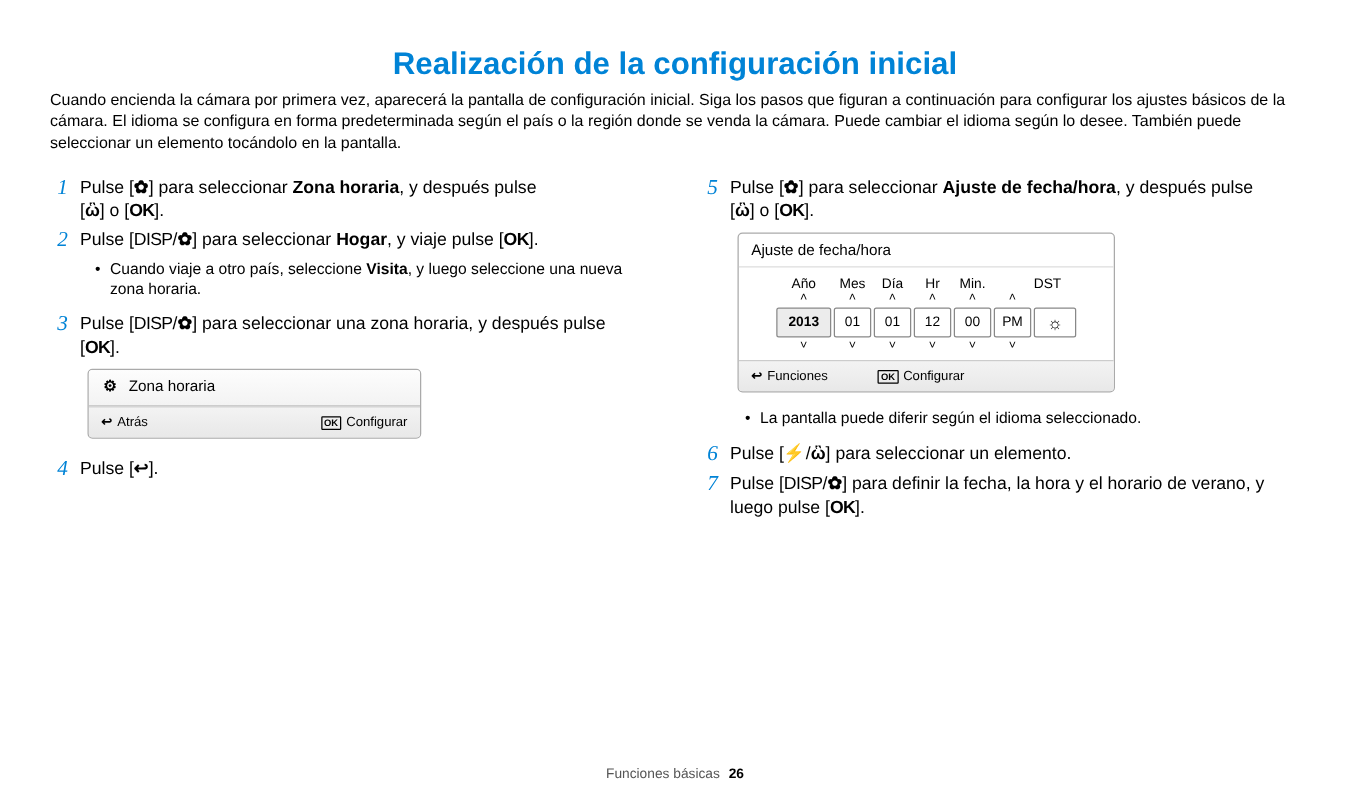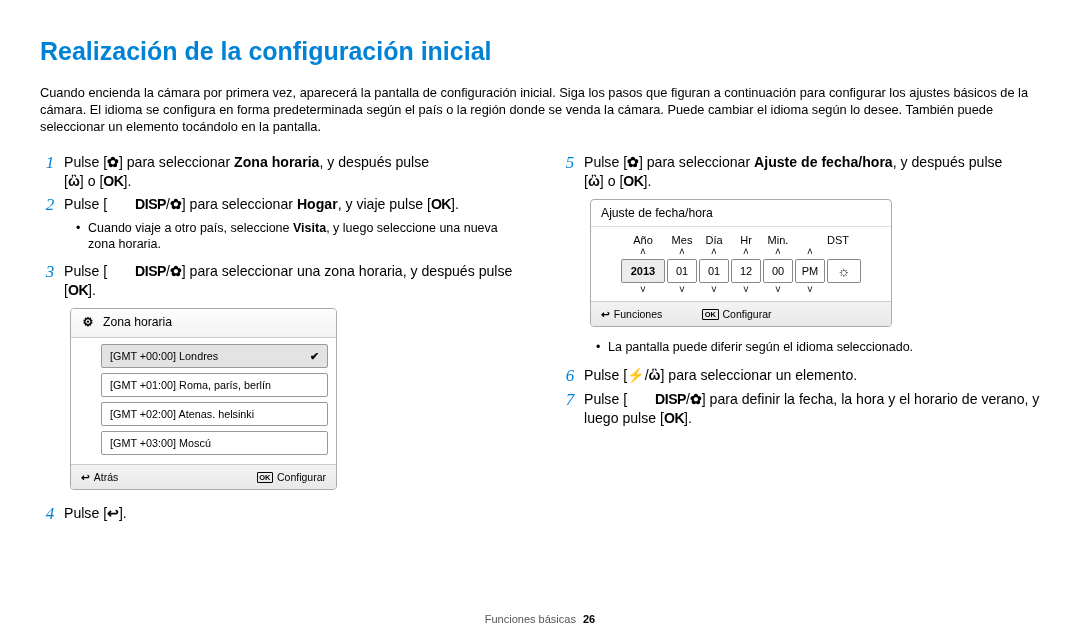--- a/index.html
+++ b/index.html
@@ -16,21 +16,22 @@
   .page {
     box-sizing: border-box;
     padding: 30px 40px 0 40px;
     height: 630px;
     position: relative;
   }
   h1.title {
     color: #0083d6;
     font-weight: 600;
     font-size: 25px;
-    margin: 5px 0 16px 0;
+    margin: 5px 0 3px 0;
+    text-align: center;
   }
   p.intro {
     font-size: 12.8px;
     line-height: 1.35;
     margin: 0 0 18px 0;
   }
   .columns {
     display: flex;
     gap: 40px;
   }
@@ -68,23 +69,22 @@
     flex-shrink: 0;
   }
   .bullet .btext { flex: 1; }
   .bold { font-weight: 600; }
   
   .glyph {
     font-family: "Segoe UI Symbol", "Arial Unicode MS", sans-serif;
     font-weight: bold;
   }
   .disp {
-    font-weight: 700;
+    font-weight: 400;
     letter-spacing: -0.5px;
-    padding-left: 28px;
   }
   .ok {
     font-weight: 800;
     letter-spacing: -0.5px;
   }
   
   .panel {
     margin: 8px 0 14px 30px;
     width: 265px;
     border: 1px solid #aaa;
@@ -264,29 +264,20 @@
         <div class="body">
           <span>Pulse [</span><span class="disp">DISP</span>/<span class="glyph">✿</span><span>] para seleccionar una zona horaria, y después pulse </span><br>
           <span>[</span><span class="ok">OK</span><span>].</span>
         </div>
       </div>
 
       <div class="panel">
         <div class="header-row">
           <span class="cog glyph">⚙</span>
           <span>Zona horaria</span>
-        </div>
-        <div class="list">
-          <div class="row sel">
-            <span>[GMT +00:00] Londres</span>
-            <span class="check">✔</span>
-          </div>
-          <div class="row"><span>[GMT +01:00] Roma, parís, berlín</span></div>
-          <div class="row"><span>[GMT +02:00] Atenas. helsinki</span></div>
-          <div class="row"><span>[GMT +03:00] Moscú</span></div>
         </div>
         <div class="footer-row">
           <div class="fcell">
               <span class="glyph">↩</span>
               <span>Atrás</span>
             </div>
           <div class="fcell">
               <span class="okbox">OK</span>
               <span>Configurar</span>
             </div>

